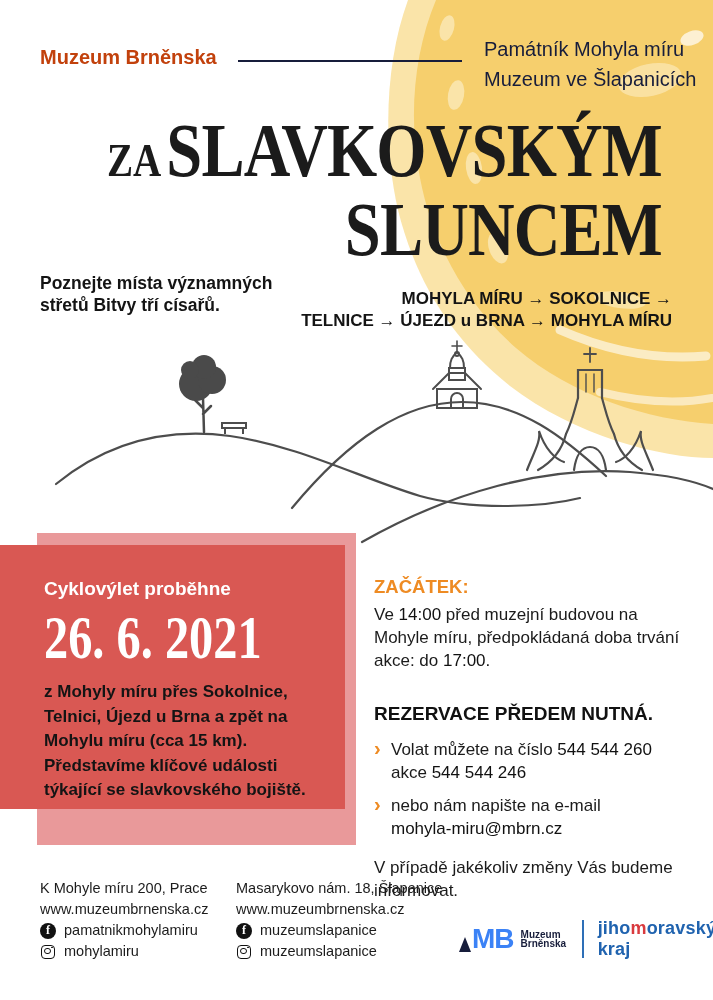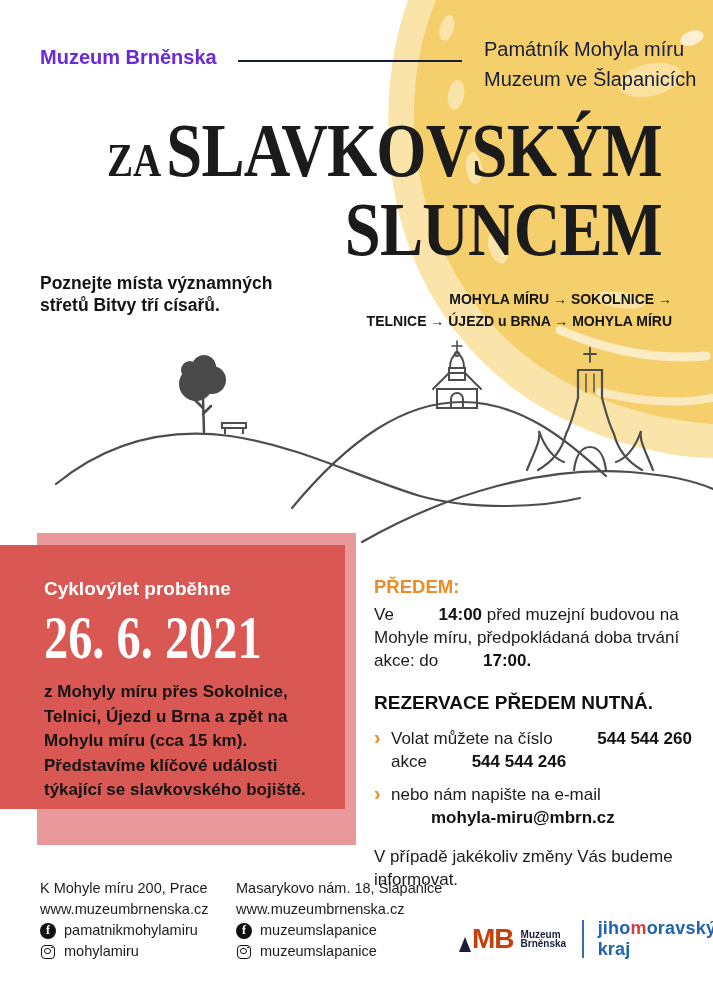--- a/index.html
+++ b/index.html
@@ -1,69 +1,69 @@
 <!DOCTYPE html>
 <html><head>
 <meta charset="utf-8">
 <style>
   html,body{margin:0;padding:0;background:#fff;}
   .poster{position:relative;width:713px;height:1000px;background:#fff;overflow:hidden;
           font-family:"Liberation Sans",sans-serif;color:#1a1a1a;}
   .bg-art{position:absolute;left:0;top:0;width:713px;height:1000px;z-index:0;}
 
   
-  .brand{position:absolute;left:40px;top:46px;font-size:20px;font-weight:700;color:#6d28d9;z-index:2;}
+  .brand{position:absolute;left:40px;top:46px;font-size:20px;font-weight:700;color:#c2410c;z-index:2;}
   .brand-line{position:absolute;left:238px;top:60px;width:224px;height:2px;background:#171d3b;z-index:2;}
   .site{position:absolute;left:484px;top:34px;font-size:20px;line-height:30px;color:#171d3b;z-index:2;}
 
   
   .title{position:absolute;right:51px;top:116px;z-index:2;text-align:right;
          font-family:"Liberation Serif",serif;font-weight:700;color:#1b1b1b;
          font-size:76px;line-height:68px;letter-spacing:-1px;
          transform:scaleX(.85);transform-origin:100% 0;}
   .title .prefix{font-size:46px;letter-spacing:0;padding-right:6px;}
 
   
   .intro{position:absolute;left:40px;top:272px;font-size:17.5px;line-height:22px;font-weight:700;z-index:2;color:#141414;}
-  .route{position:absolute;right:41px;top:288px;font-size:14px;line-height:22px;font-weight:700;z-index:2;text-align:right;color:#141414;}
+  .route{position:absolute;right:41px;top:288px;font-size:17px;line-height:22px;font-weight:700;z-index:2;text-align:right;color:#141414;}
 
   
   .box-shadow{position:absolute;left:37px;top:533px;width:319px;height:312px;background:#e9999a;z-index:1;}
   .event-box{position:absolute;left:0;top:545px;width:345px;height:264px;background:#d95853;z-index:1;
              box-sizing:border-box;padding:33px 10px 0 44px;}
   .event-lead{color:#fff;font-size:19px;font-weight:700;}
   .event-date{color:#fff;font-family:"Liberation Serif",serif;font-weight:700;font-size:62px;line-height:62px;
               margin-top:6px;transform:scaleX(.78);transform-origin:0 50%;white-space:nowrap;}
   .event-desc{margin-top:12px;width:292px;font-size:17px;line-height:24.5px;font-weight:700;color:#141414;}
 
   
   .info{position:absolute;left:374px;top:575px;width:322px;z-index:2;font-size:17px;line-height:23px;color:#1b1b1b;}
   .info .start-label{color:#ee8b23;font-size:18.5px;font-weight:700;margin-bottom:5px;}
-  .info b{font-weight:700;color:#111;margin-left:40px;}
-  .info .rez{font-size:19px;font-weight:700;color:#111;margin-top:19px;margin-bottom:13px;}
+  .info b{font-weight:400;color:#111;}
+  .info .rez{font-size:19px;font-weight:700;color:#111;margin-top:30px;margin-bottom:13px;}
   .bullet{display:flex;margin-bottom:10px;}
   .bullet .mark{color:#ee8b23;font-weight:700;font-size:20px;line-height:21px;width:17px;flex:none;}
   .note{margin-top:16px;}
 
   
   .f-col{position:absolute;top:878px;font-size:14.5px;line-height:21px;color:#1c1c1c;z-index:2;}
   .f-col1{left:40px;} .f-col2{left:236px;}
   .social{display:flex;align-items:center;height:21px;}
   .fb{width:16px;height:16px;border-radius:50%;background:#111;color:#fff;display:inline-flex;
       align-items:center;justify-content:center;font-size:12px;font-weight:700;margin-right:8px;flex:none;
       font-family:"Liberation Serif",serif;}
   .ig{position:relative;width:12px;height:12px;border:1.6px solid #111;border-radius:4px;margin:0 9px 0 1px;flex:none;}
   .ig .lens{position:absolute;left:2.2px;top:2.2px;width:4.6px;height:4.6px;border:1.6px solid #111;border-radius:50%;}
   .ig .dot{position:absolute;right:1px;top:1px;width:1.8px;height:1.8px;background:#111;border-radius:50%;}
 
   .logos{position:absolute;left:459px;top:916px;height:46px;display:flex;align-items:center;z-index:2;}
   .mb-logo{display:flex;align-items:center;}
   .mb-tri{width:0;height:0;border-left:6px solid transparent;border-right:6px solid transparent;
           border-bottom:15px solid #171d3b;margin-right:1px;margin-top:10px;}
-  .mb-txt{font-size:28px;font-weight:700;color:#c2410c;letter-spacing:-1px;}
+  .mb-txt{font-size:28px;font-weight:700;color:#3b82f6;letter-spacing:-1px;}
   .mb-name{margin-left:7px;font-size:10px;line-height:9px;font-weight:700;color:#171d3b;}
   .logo-divider{width:2px;height:38px;background:#2e6fb7;margin:0 14px 0 16px;}
   .region{font-size:18px;font-weight:700;color:#2063af;letter-spacing:.2px;}
   .region .m-red{color:#d93a3e;}
 </style>
 </head>
 <body>
 
 <div class="poster">
 
@@ -144,21 +144,21 @@
   </div>
 
   <div class="box-shadow"></div>
   <div class="event-box">
     <div class="event-lead">Cyklovýlet proběhne</div>
     <div class="event-date">26. 6. 2021</div>
     <div class="event-desc">z Mohyly míru přes Sokolnice, Telnici, Újezd u Brna a zpět na Mohylu míru (cca 15 km). Představíme klíčové události týkající se slavkovského bojiště.</div>
   </div>
 
   <div class="info">
-    <div class="start-label">PŘEDEM:</div>
+    <div class="start-label">ZAČÁTEK:</div>
     <div><span>Ve </span><b>14:00</b><span> před muzejní budovou na Mohyle míru, předpokládaná doba trvání akce: do </span><b>17:00.</b></div>
 
     <div class="rez">REZERVACE PŘEDEM NUTNÁ.</div>
 
     <div class="bullet">
       <span class="mark">›</span>
       <span><span>Volat můžete na číslo </span><b>544 544 260</b><br>
       <span>akce </span><b>544 544 246</b></span>
     </div>
 

